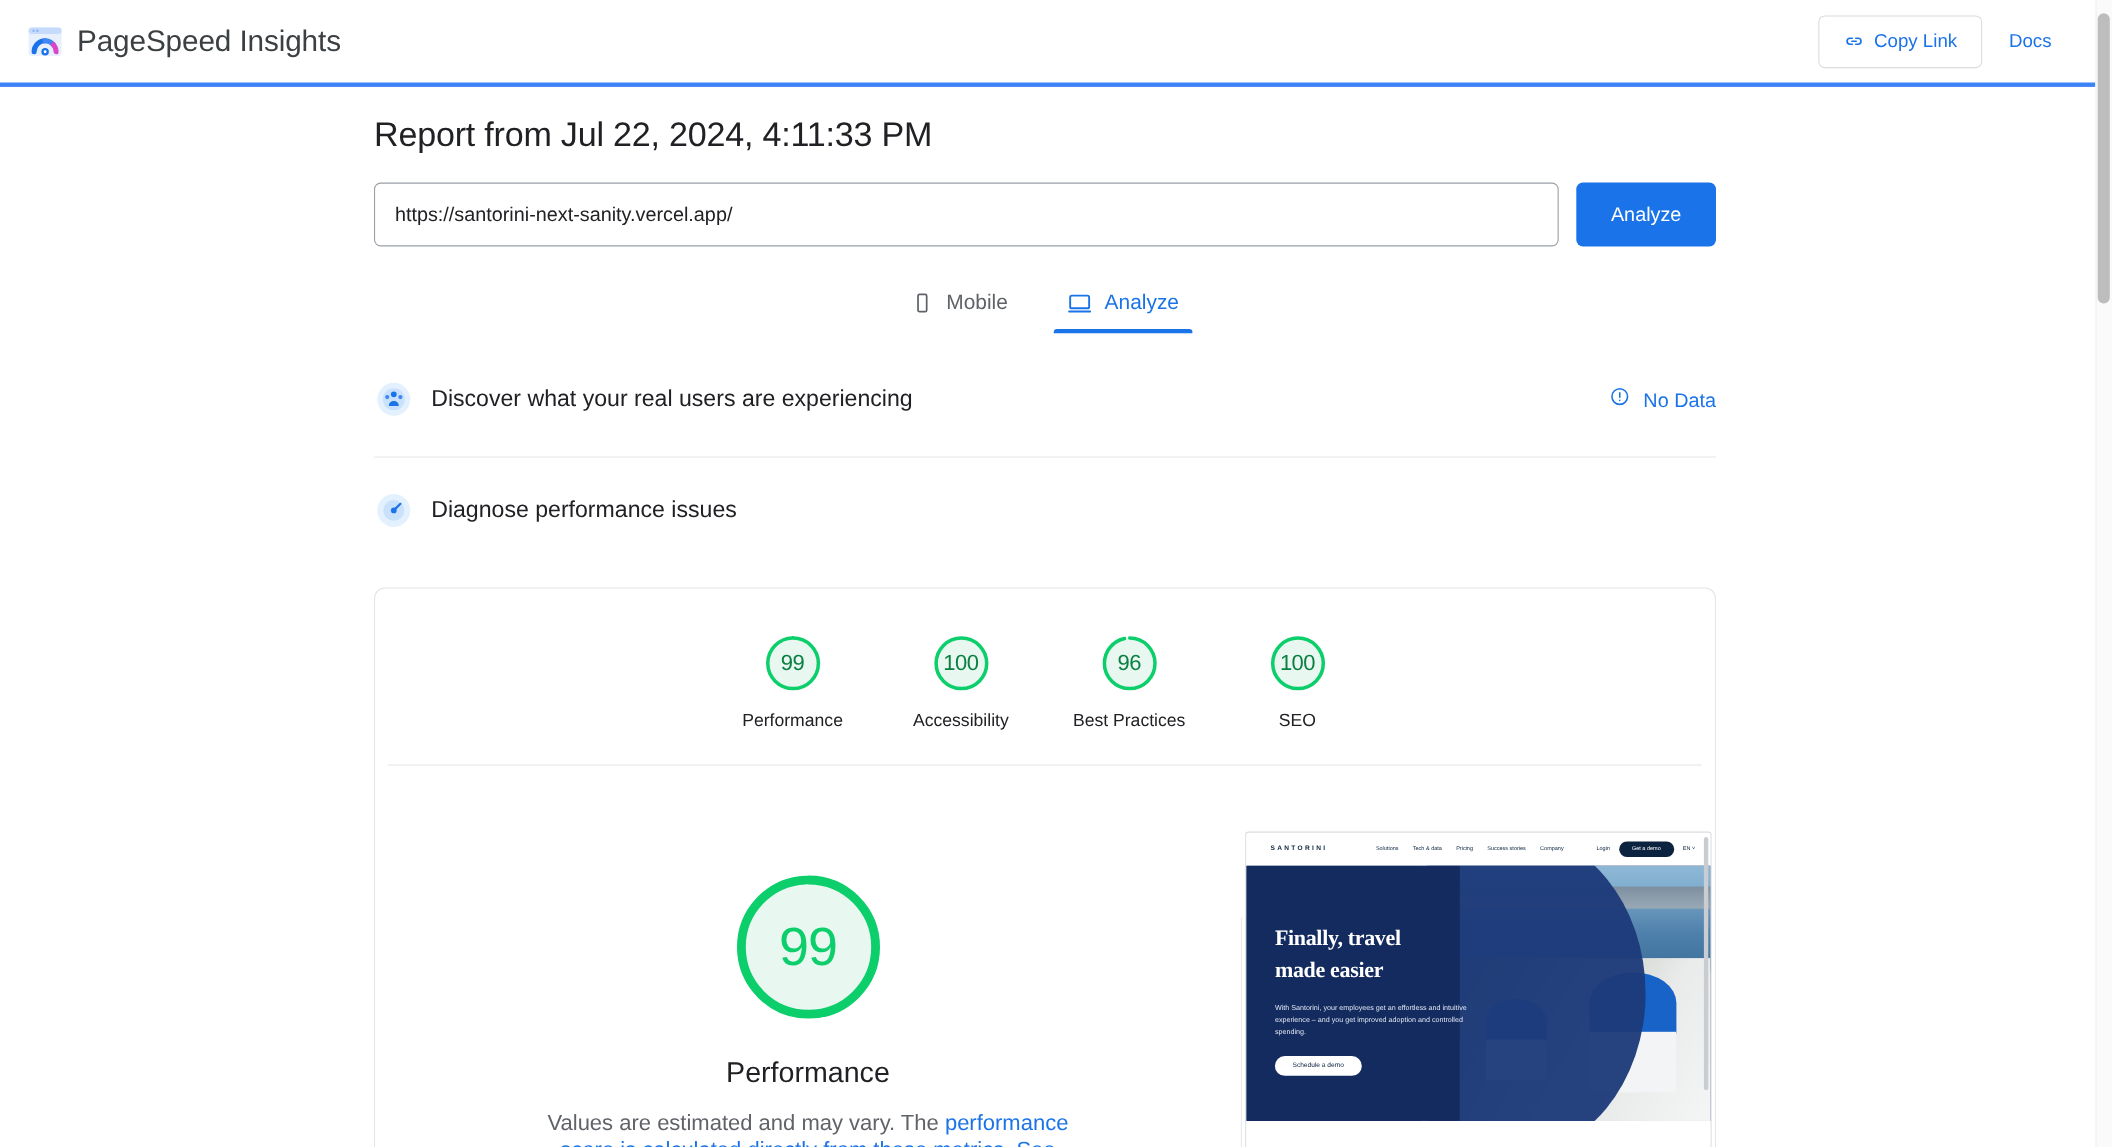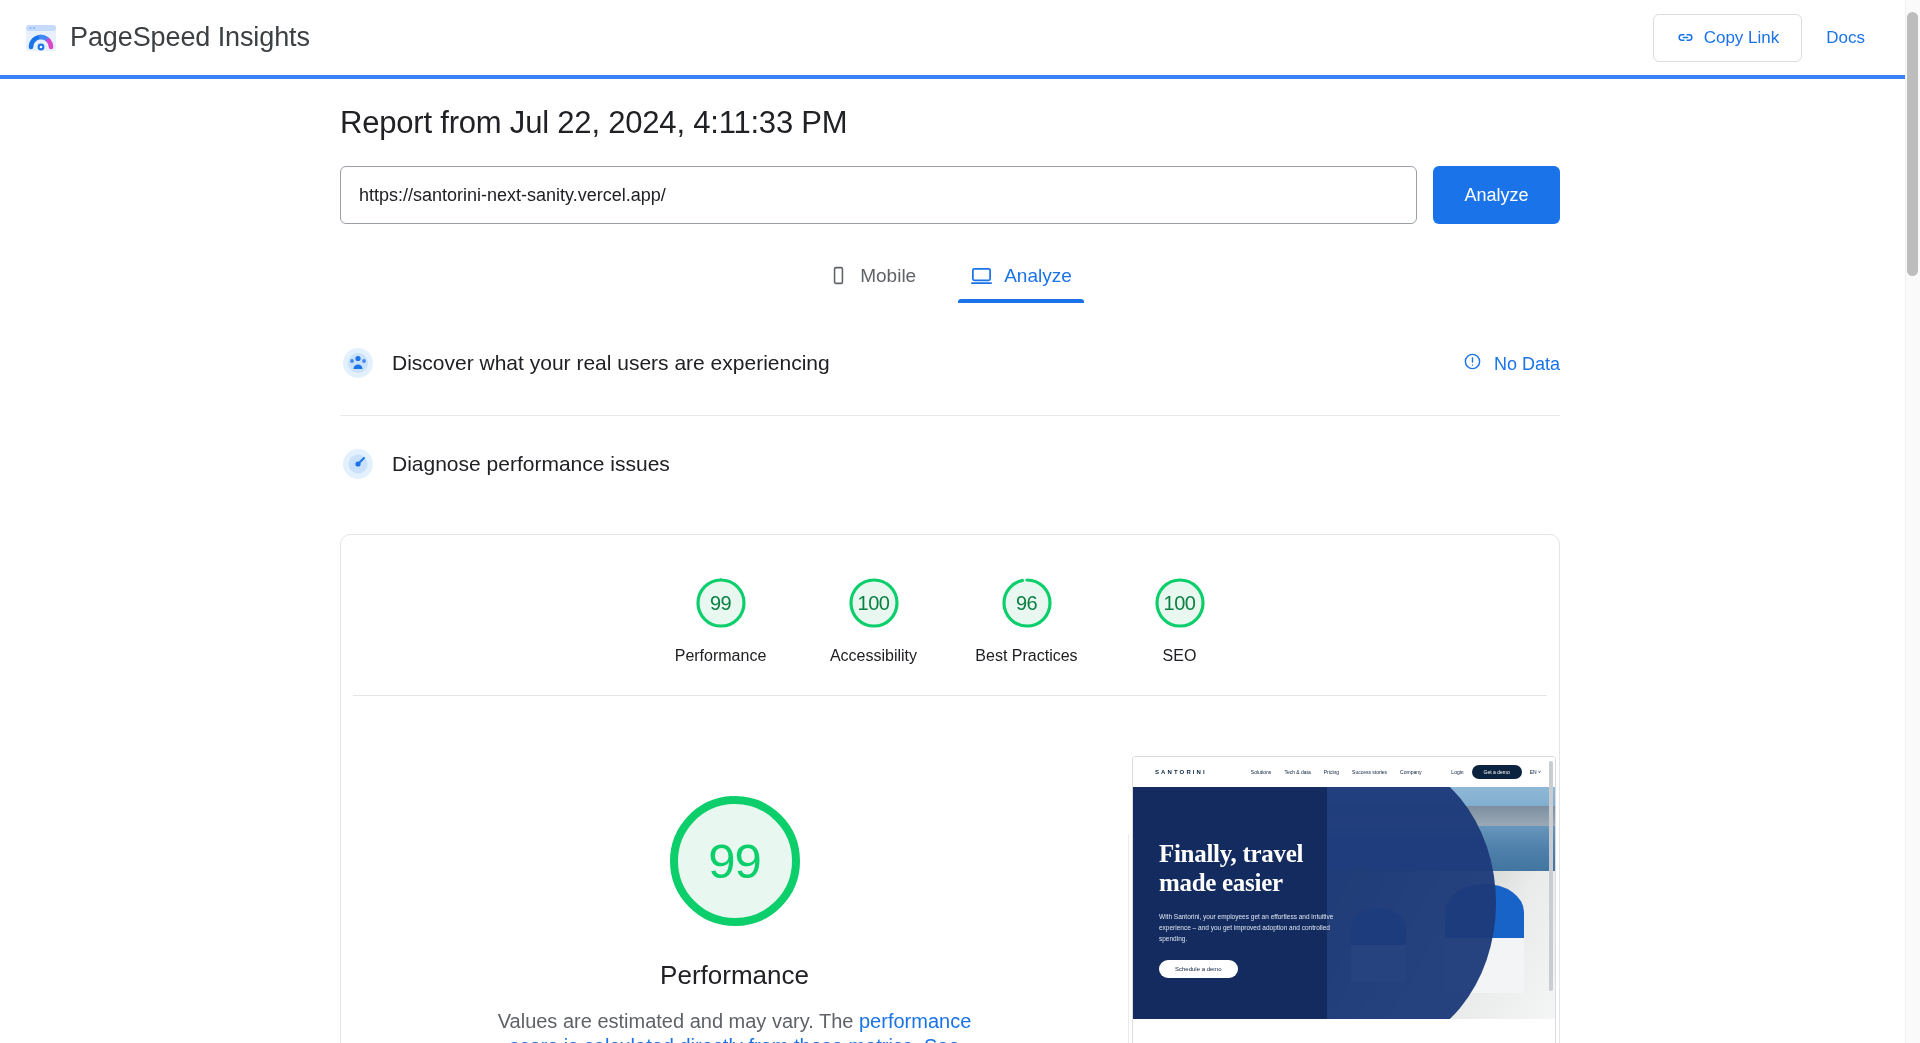--- a/index.html
+++ b/index.html
@@ -428,21 +428,21 @@
   .hero-content {
     position: absolute;
     left: 26px;
     top: 52px;
     width: 215px;
     z-index: 5;
   }
   .hero-h1 {
     font-family: "Liberation Serif", serif;
     color: #ffffff;
-    font-size: 25px;
+    font-size: 20px;
     line-height: 29px;
     font-weight: 700;
     letter-spacing: -0.3px;
   }
   .hero-body {
     margin-top: 14px;
     color: #dfe6f2;
     font-size: 6.5px;
     line-height: 11px;
     width: 185px;

